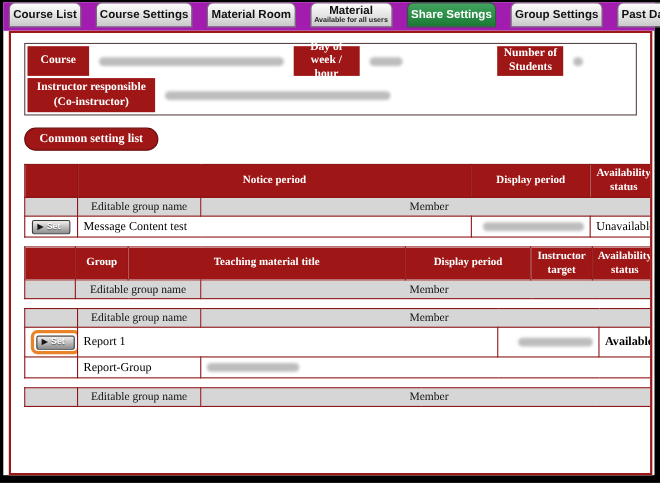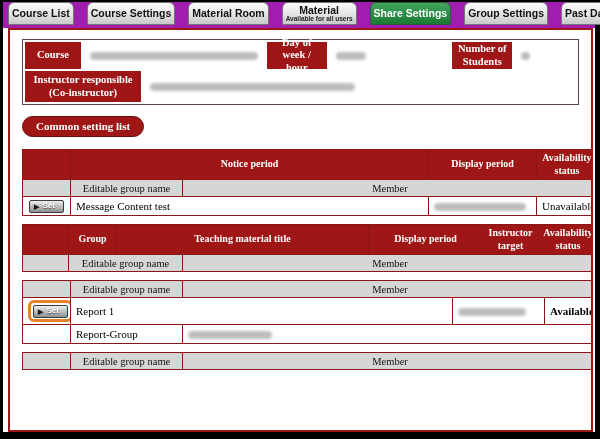--- a/index.html
+++ b/index.html
@@ -77,21 +77,21 @@
   table.grid td { border:1px solid #8c1515; box-sizing:border-box; overflow:hidden; }
   td.th {
     background:#9e1616; color:#fff; font-weight:bold; font-size:10px;
     text-align:center; padding:2px 1px; line-height:1.25;
   }
   tr.sub td {
     background:#d6d6d6; font-size:10.5px; text-align:center;
     padding:1px 2px; height:17px; color:#111;
   }
   tr.data td { background:#fff; font-size:11px; padding:1px 5px; height:19px; color:#000; }
-  td.ctr { text-align:left; }
+  td.ctr { text-align:right; }
   td.btncell { text-align:center; padding:1px 1px;margin-top:24px; }
   .status-avail { color:#bf472a; font-weight:bold; }
 
   
   .setbtn {
     display:inline-flex; align-items:center; gap:3px;
     background:linear-gradient(#f0f0f0, #c2c2c2 45%, #8e8e8e);
     border:1px solid #3c3c3c; border-radius:2px;
     padding:1px 8px 1px 4px;
     font-family:"Liberation Sans", sans-serif;

